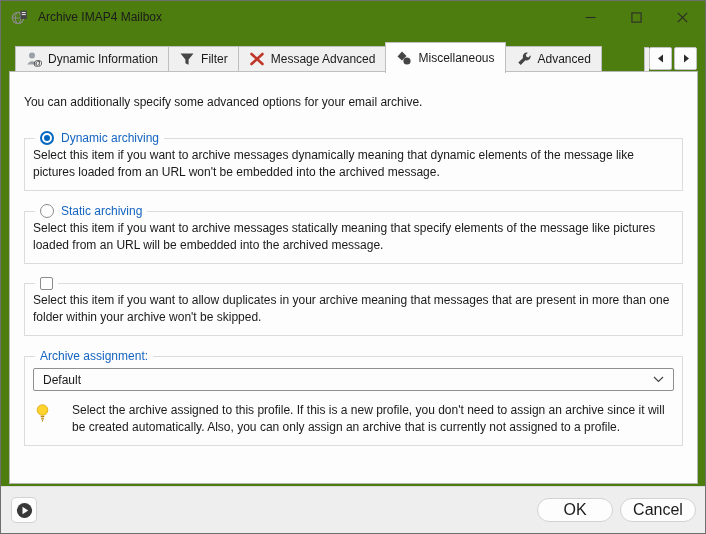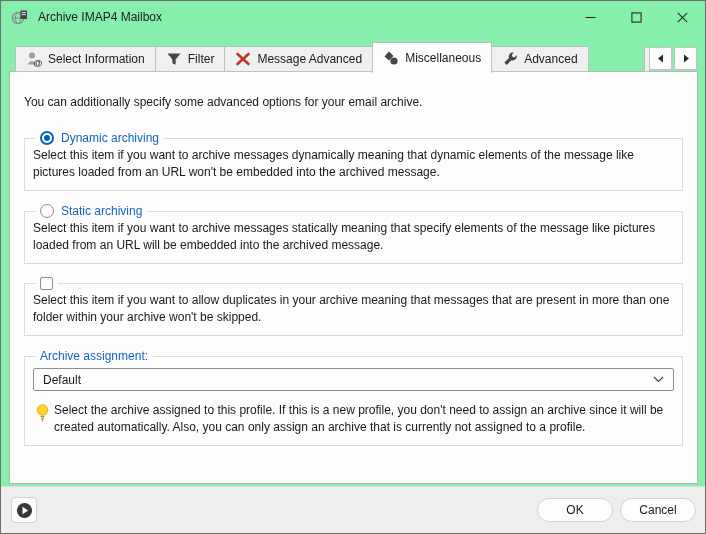--- a/index.html
+++ b/index.html
@@ -1,21 +1,21 @@
 <!DOCTYPE html>
 <html style="--accent: #0067c0; --label-blue: #1464c0; --delete-red: #bf3527; --folder-tan: #d9ab62; --bulb-yellow: #ffd32e; --icon-gray: #454545;"><head>
 <meta charset="utf-8">
 <style>
   * { box-sizing: border-box; margin: 0; padding: 0; }
   html,body { background:#d8d8d8; }
   body { font-family:"Liberation Sans", sans-serif; }
 
   .dialog {
     position:relative; width:706px; height:534px;
-    background:#86efac; border:1px solid #6f6f6f;
+    background:#4d7c0f; border:1px solid #6f6f6f;
     font-size:12px; color:#1a1a1a; overflow:hidden;
   }
 
   
   .titlebar { position:absolute; top:0; left:0; right:0; height:32px; display:flex; align-items:center; }
   .title-icon { margin:0 10px 0 10px; width:17px; height:17px; flex:0 0 auto; }
   .title-text { font-size:12px; color:#1b1b1b; }
   .win-controls { position:absolute; right:0; top:0; height:32px; display:flex; }
   .win-btn { width:46px; height:32px; display:flex; align-items:center; justify-content:center; background:transparent; border:none; cursor:default; }
 
@@ -66,38 +66,38 @@
     content:""; position:absolute; inset:2px; border:2px solid #fdfdfd;
     border-radius:50%; background:var(--accent,#0067c0);
   }
   .checkbox { width:13px; height:13px; border:1px solid #8c8c8c; border-radius:2px; background:#fdfdfd; flex:0 0 auto; }
 
   .combobox {
     height:23px; border:1px solid #8f8f8f; border-radius:2px; background:#fdfdfd;
     display:flex; align-items:center; justify-content:space-between;
     padding:0 9px; margin:4px 0 9px 0;
   }
-  .tip-row { display:flex; gap:4px; align-items:flex-start; padding:2px 0 0 2px; }
+  .tip-row { display:flex; gap:22px; align-items:flex-start; padding:2px 0 0 2px; }
   .tip-row svg { flex:0 0 auto; margin-top:2px; }
   .tip-text { line-height:17px; }
 
   
   .footer {
     position:absolute; left:0; right:0; bottom:0; height:47px;
     background:#eeeeee; border-top:1px solid #dcdcdc;
   }
   .play-btn {
     position:absolute; left:10px; top:10px; width:26px; height:26px;
     background:#fdfdfd; border:1px solid #d2d2d2; border-radius:5px;
     display:flex; align-items:center; justify-content:center;
   }
   .footer-buttons { position:absolute; right:9px; top:11px; display:flex; gap:7px; }
   .btn {
     width:76px; height:24px; background:#fdfdfd; border:1px solid #d2d2d2;
-    border-radius:12px; font-family:"Liberation Sans", sans-serif; font-size:12px; color:#1a1a1a;
+    border-radius:12px; font-family:"Liberation Sans", sans-serif; font-size:16px; color:#1a1a1a;
   }
 </style>
 </head>
 <body>
 
 <div class="dialog">
 
   <div class="titlebar">
     <svg class="title-icon" viewBox="0 0 17 17">
       <circle cx="7" cy="9" r="5.6" fill="none" stroke="#8a8a8a" stroke-width="1.3"></circle>
@@ -128,21 +128,21 @@
     </div>
   </div>
 
   <div class="tabs">
     <div class="tab">
       <svg class="ticon" viewBox="0 0 16 16">
         <circle cx="6" cy="4.6" r="3" fill="#9aa0a6"></circle>
         <path d="M1 13.5 q5 -7 10 0 z" fill="#9aa0a6"></path>
         <text x="7.2" y="14.5" font-size="9.5" font-weight="bold" fill="#3c3c3c" font-family="'Liberation Sans',sans-serif">@</text>
       </svg>
-      <span>Select Information</span>
+      <span>Dynamic Information</span>
     </div>
     <div class="tab">
       <svg class="ticon" viewBox="0 0 16 16">
         <polygon points="1.5,2.5 14.5,2.5 9.6,8.5 9.6,13.8 6.4,12.2 6.4,8.5" style="fill:var(--icon-gray,#454545)"></polygon>
       </svg>
       <span>Filter</span>
     </div>
     <div class="tab">
       <svg class="ticon" viewBox="0 0 16 16">
         <line x1="2.5" y1="3" x2="13.5" y2="13" style="stroke:var(--delete-red,#bf3527)" stroke-width="2.6" stroke-linecap="round"></line>

